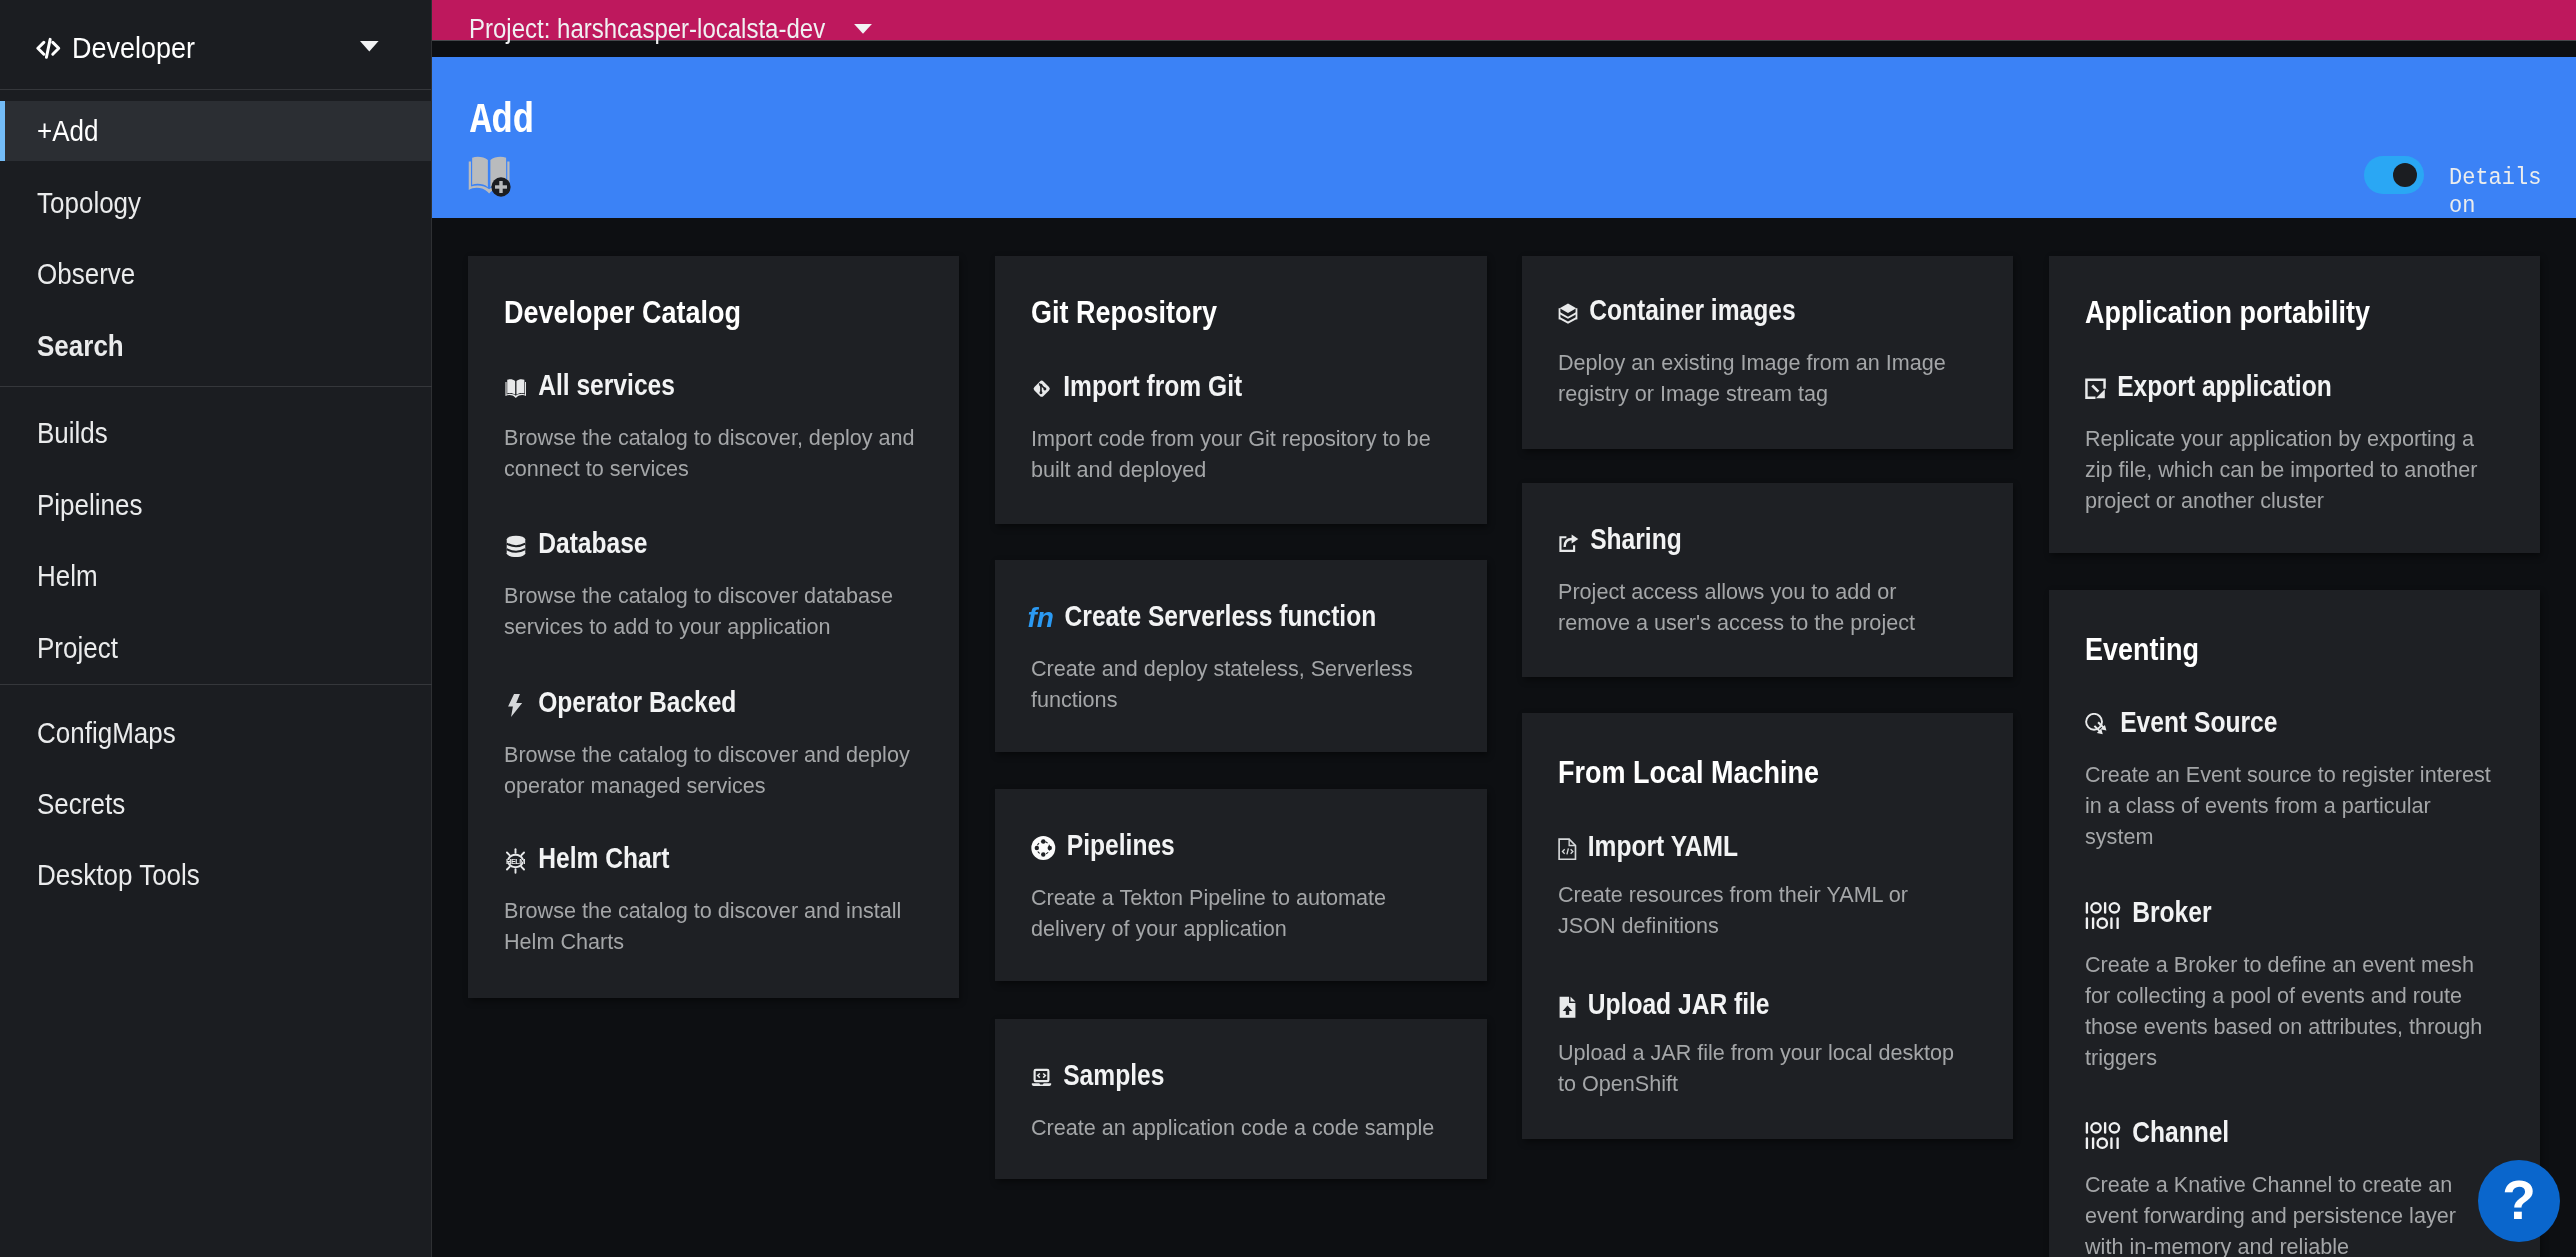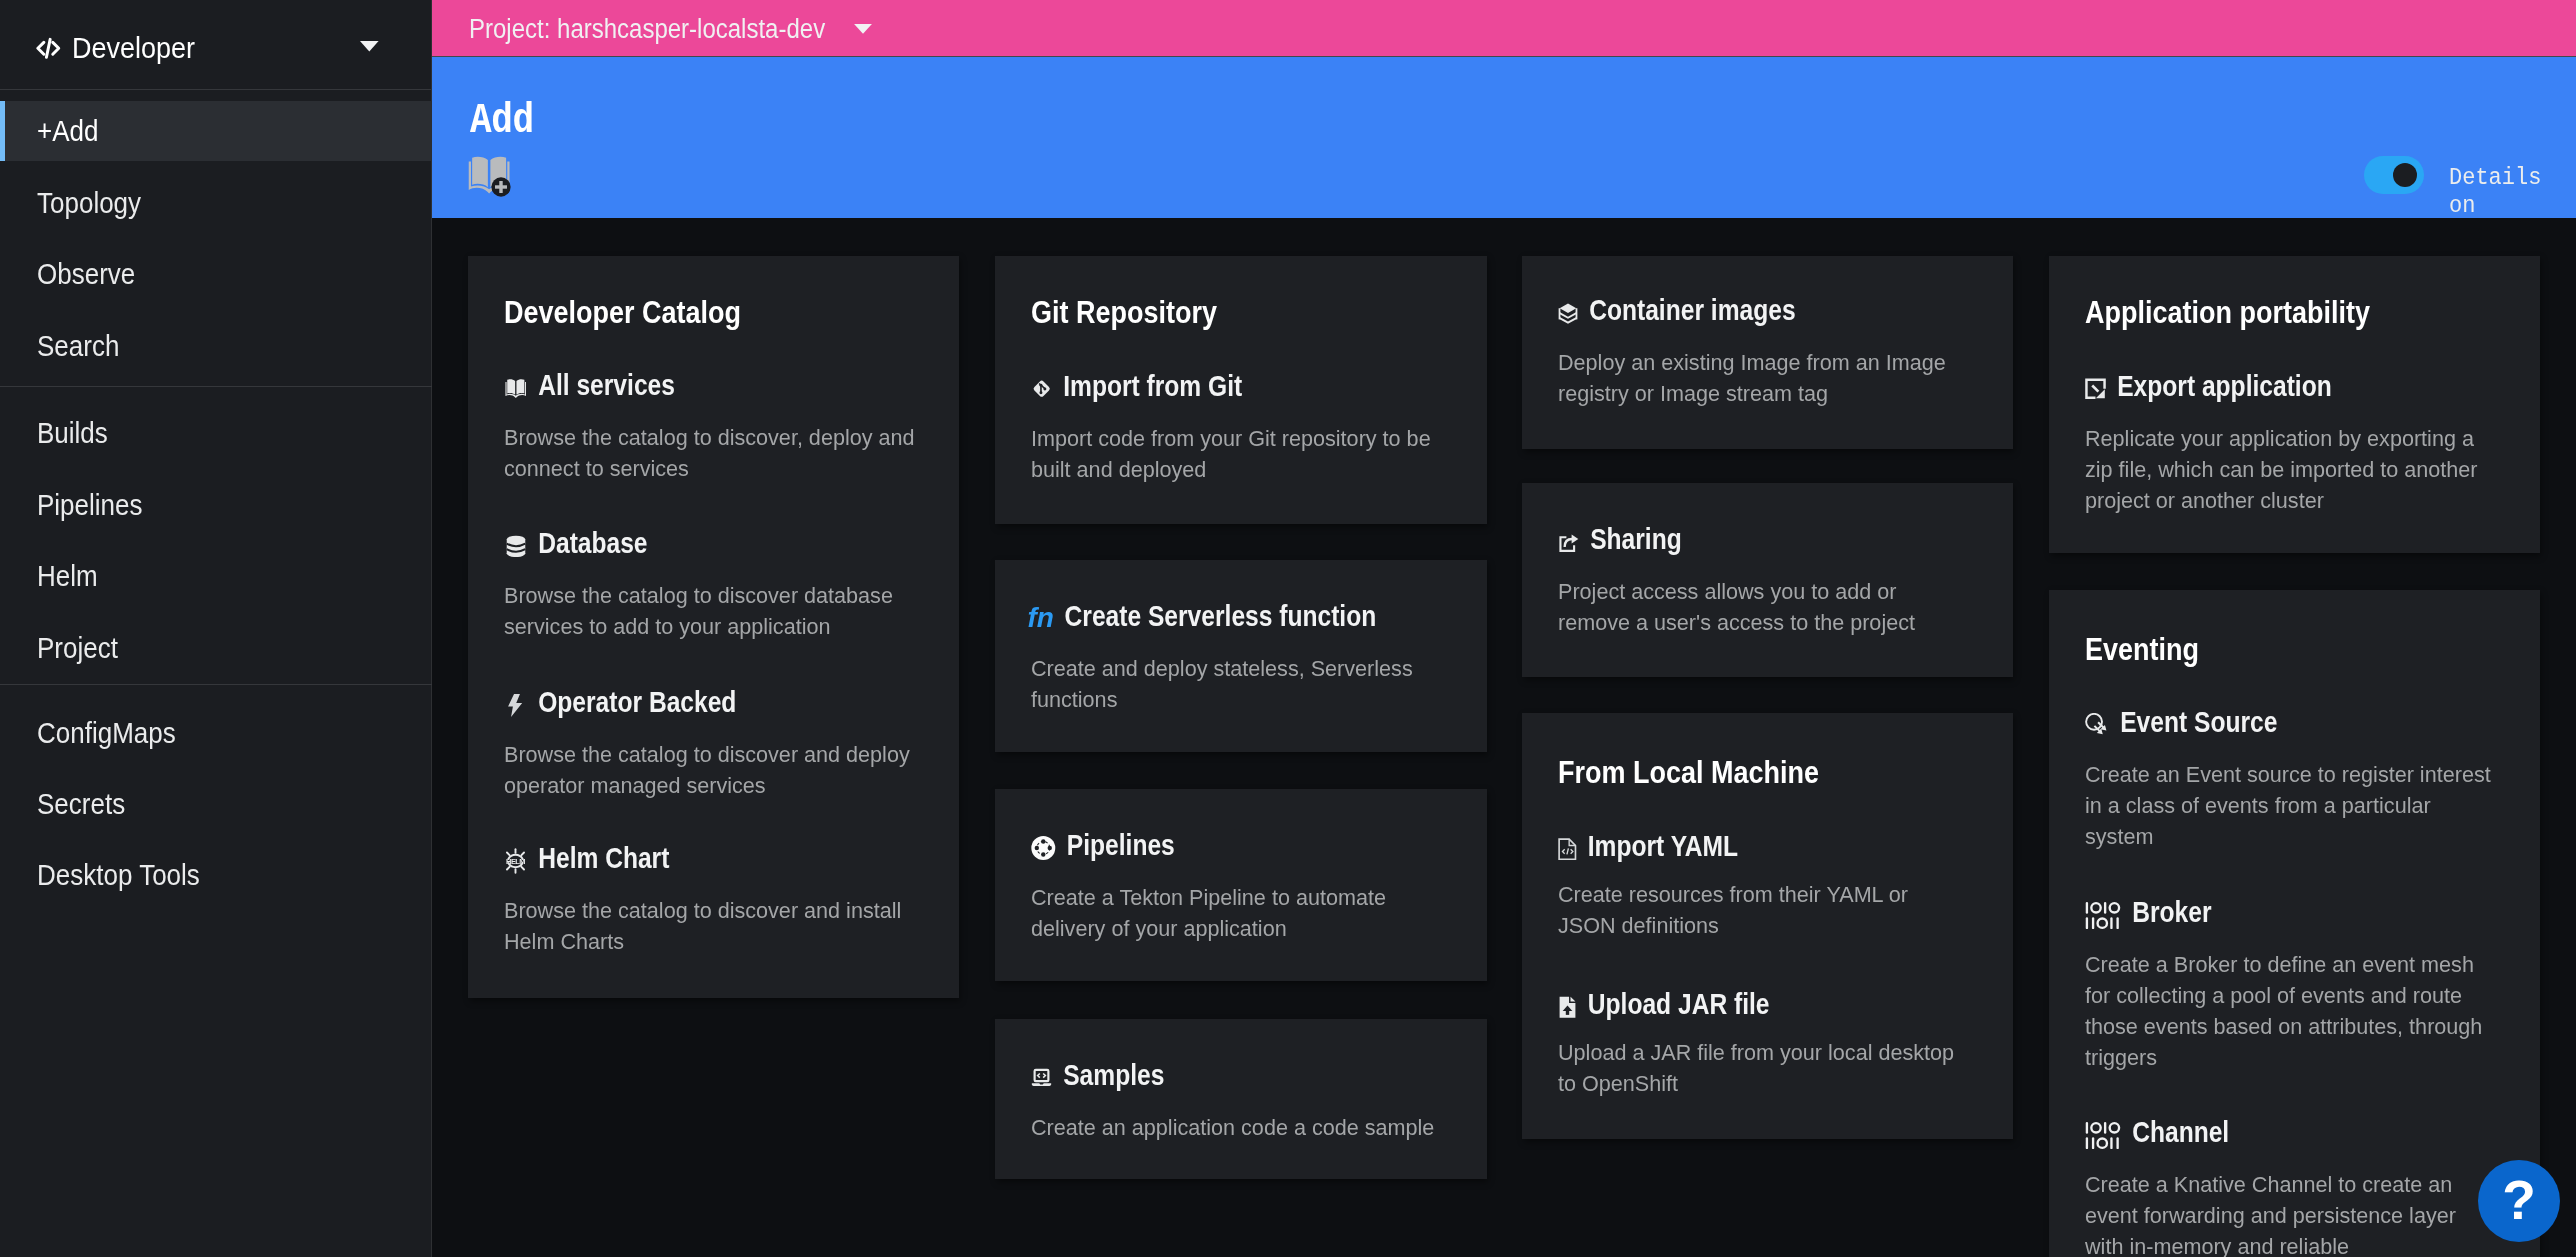--- a/index.html
+++ b/index.html
@@ -7,21 +7,21 @@
 #sidebar { position:absolute; left:0; top:0; width:432px; height:1257px; background:#1b1d21; border-right:1.5px solid #2e3033; }
 #devrow { position:absolute; left:0; top:0; width:100%; height:90px; border-bottom:0.7px solid #35373b; }
 #devrow .dtxt { position:absolute; left:72px; top:32px; font-size:27px; color:#ffffff; transform:scaleY(1.1); transform-origin:left top; }
 #devrow svg.code { position:absolute; left:36px; top:36px; }
 #devrow svg.caret { position:absolute; left:360px; top:41px; }
 .nav { position:absolute; left:0; width:432px; height:60px; line-height:60px; font-size:26px; color:#eaebec; padding-left:37px; }
 .nav span.t { display:inline-block; transform:scaleY(1.12); transform-origin:center; }
 .nav.active { background:#2b2e33; color:#ffffff; }
 .nav.active::before { content:""; position:absolute; left:0; top:0; width:5.2px; height:60px; background:#73bcf7; }
 .sdiv { position:absolute; left:0; width:432px; border-top:0.7px solid #35373b; }
-#topbar { position:absolute; left:432px; top:0; width:2144px; height:57px; background:#ec4899; border-bottom:1.5px solid #45474b; }
+#topbar { position:absolute; left:432px; top:0; width:2144px; height:41px; background:#be185d; border-bottom:1.5px solid #45474b; }
 #topbar .ptxt { position:absolute; left:37px; top:12.7px; font-size:24px; color:#f0f1f2; transform:scaleY(1.15); transform-origin:left top; }
 #topbar svg.caret { position:absolute; left:422px; top:24px; }
 #header { position:absolute; left:432px; top:57px; width:2144px; height:161px; background:#3b82f6;font-family:Liberation Mono, monospace; }
 #header .title { position:absolute; left:38px; top:39px; font-size:36px; font-weight:bold; color:#ffffff; letter-spacing:-0.4px; transform:scaleY(1.2); transform-origin:left top; }
 #header svg.book { position:absolute; left:36px; top:97px; }
 #toggle { position:absolute; left:1932px; top:99px; width:60px; height:38px; border-radius:19px; background:#2aa7f4; }
 #toggle .knob { position:absolute; right:7.5px; top:7px; width:24px; height:24px; border-radius:50%; background:#1b1d21; }
 #detailson { position:absolute; left:2017px; top:107px; font-size:22px; color:#eceded; transform:scaleY(1.12); transform-origin:left top; }
 .card { position:absolute; background:#1e2024; box-shadow:2.2px 3px 6.7px rgba(0,0,0,0.45); }
 .ctitle { position:absolute; left:36px; font-size:27px; font-weight:bold; color:#ffffff; line-height:30px; transform:scaleY(1.18); transform-origin:left top; }
@@ -42,21 +42,21 @@
         <path d="M19 4.5 L14 28.5"></path>
       </svg>
     <span class="dtxt">Developer</span>
     <svg class="caret" width="18.6" height="11.2" viewBox="0 0 25 15">
         <polygon points="0,0 25,0 12.5,14" fill="#f2f3f4"></polygon>
       </svg>
   </div>
   <div class="nav active" style="top:101px;"><span class="t">+Add</span></div>
   <div class="nav" style="top:173px;"><span class="t">Topology</span></div>
   <div class="nav" style="top:244px;"><span class="t">Observe</span></div>
-  <div class="nav" style="top:316px;"><span class="t">Search</span></div>
+  <div class="nav" style="top:316px;font-weight:bold;"><span class="t">Search</span></div>
   <div class="sdiv" style="top:386px;"></div>
   <div class="nav" style="top:403px;"><span class="t">Builds</span></div>
   <div class="nav" style="top:475px;"><span class="t">Pipelines</span></div>
   <div class="nav" style="top:546px;"><span class="t">Helm</span></div>
   <div class="nav" style="top:618px;"><span class="t">Project</span></div>
   <div class="sdiv" style="top:684px;"></div>
   <div class="nav" style="top:703px;"><span class="t">ConfigMaps</span></div>
   <div class="nav" style="top:774px;"><span class="t">Secrets</span></div>
   <div class="nav" style="top:845px;"><span class="t">Desktop Tools</span></div>
 </div>

